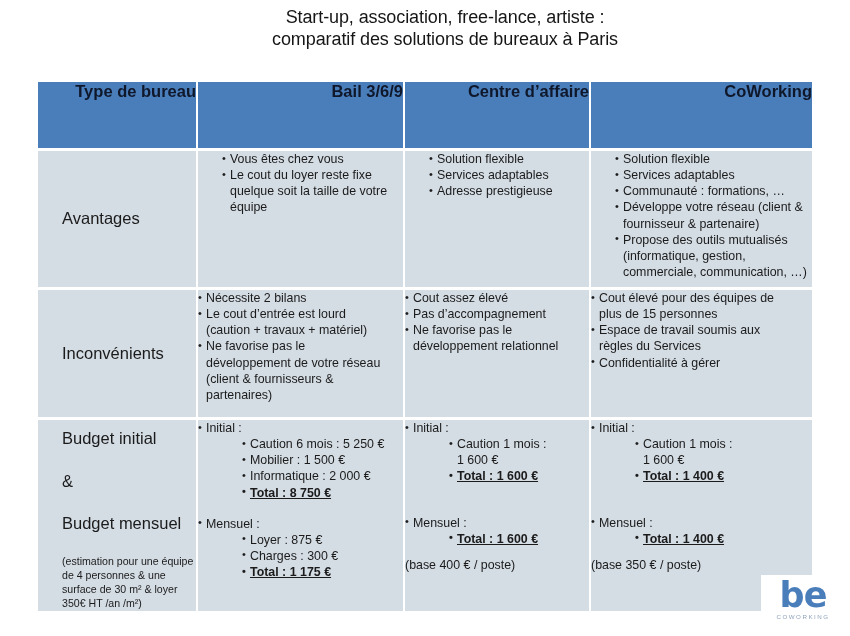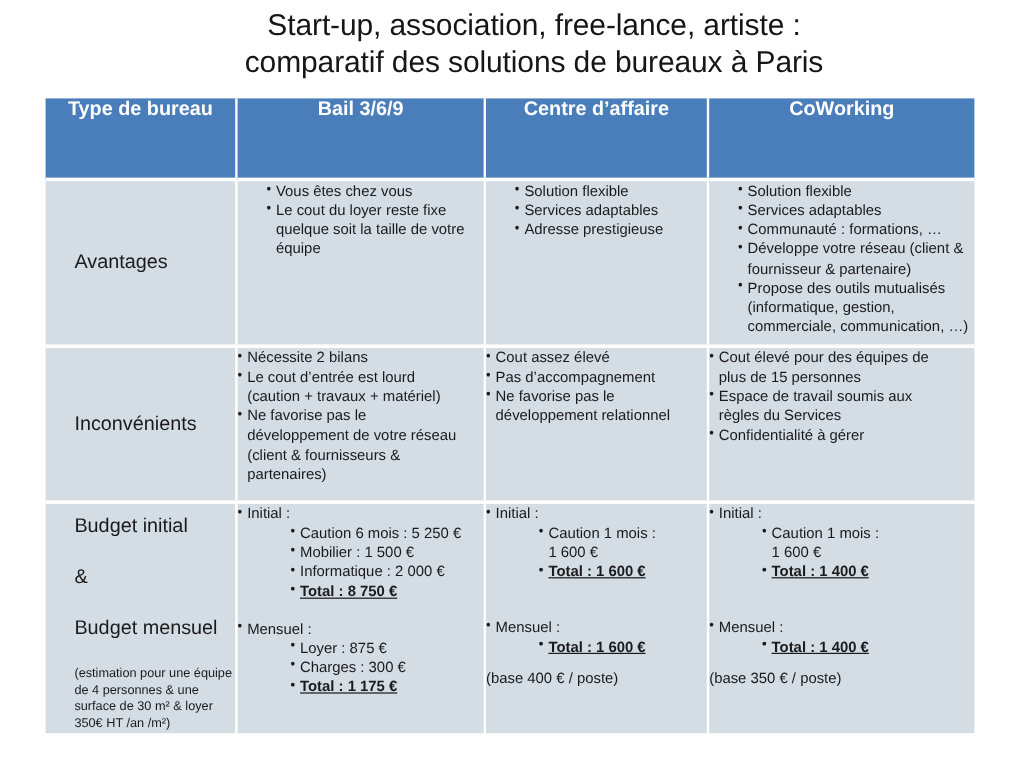--- a/index.html
+++ b/index.html
@@ -26,21 +26,21 @@
   
   .title-block {
     position: absolute;
     left: 0;
     top: 6px;
     width: 850px;
     text-align: center;
     line-height: 1.24;
   }
   .title-line {
-    font-size: 25px;
+    font-size: 18px;
     font-weight: 400;
     color: #161616;
     letter-spacing: -0.1px;
     white-space: nowrap;
     margin-left: 40px;
   }
 
   
   .comp-table {
     position: absolute;
@@ -63,24 +63,24 @@
     border-bottom: 3px solid #ffffff;
   }
   .comp-table th:last-child,
   .comp-table td:last-child { border-right: none; }
   .comp-table tr:last-child td { border-bottom: none; }
 
   
   thead th {
     background: #4a7ebb;
     height: 66px;
-    color: #ffffff;
+    color: #0f172a;
     font-size: 16.5px;
     font-weight: bold;
-    text-align: center;
+    text-align: right;
     padding: 12px 0 0 10px;
     border-bottom: 3px solid #ffffff;
   }
 
   
   tbody td {
     background: #d4dce4;
     font-size: 12.4px;
     line-height: 1.30;
     padding: 8px 8px 8px 8px;
@@ -362,14 +362,18 @@
           <ul class="bl-sub">
             <li class="bold">Total : 1 400 €</li>
           </ul>
           <div class="base-note">(base 350 € / poste)</div>
         </td>
       </tr>
 
     </tbody>
   </table>
 
+  <div class="logo">
+    <div class="logo-be">be</div>
+    <div class="logo-sub">COWORKING</div>
+  </div>
 
 </div>
 
 </body></html>

